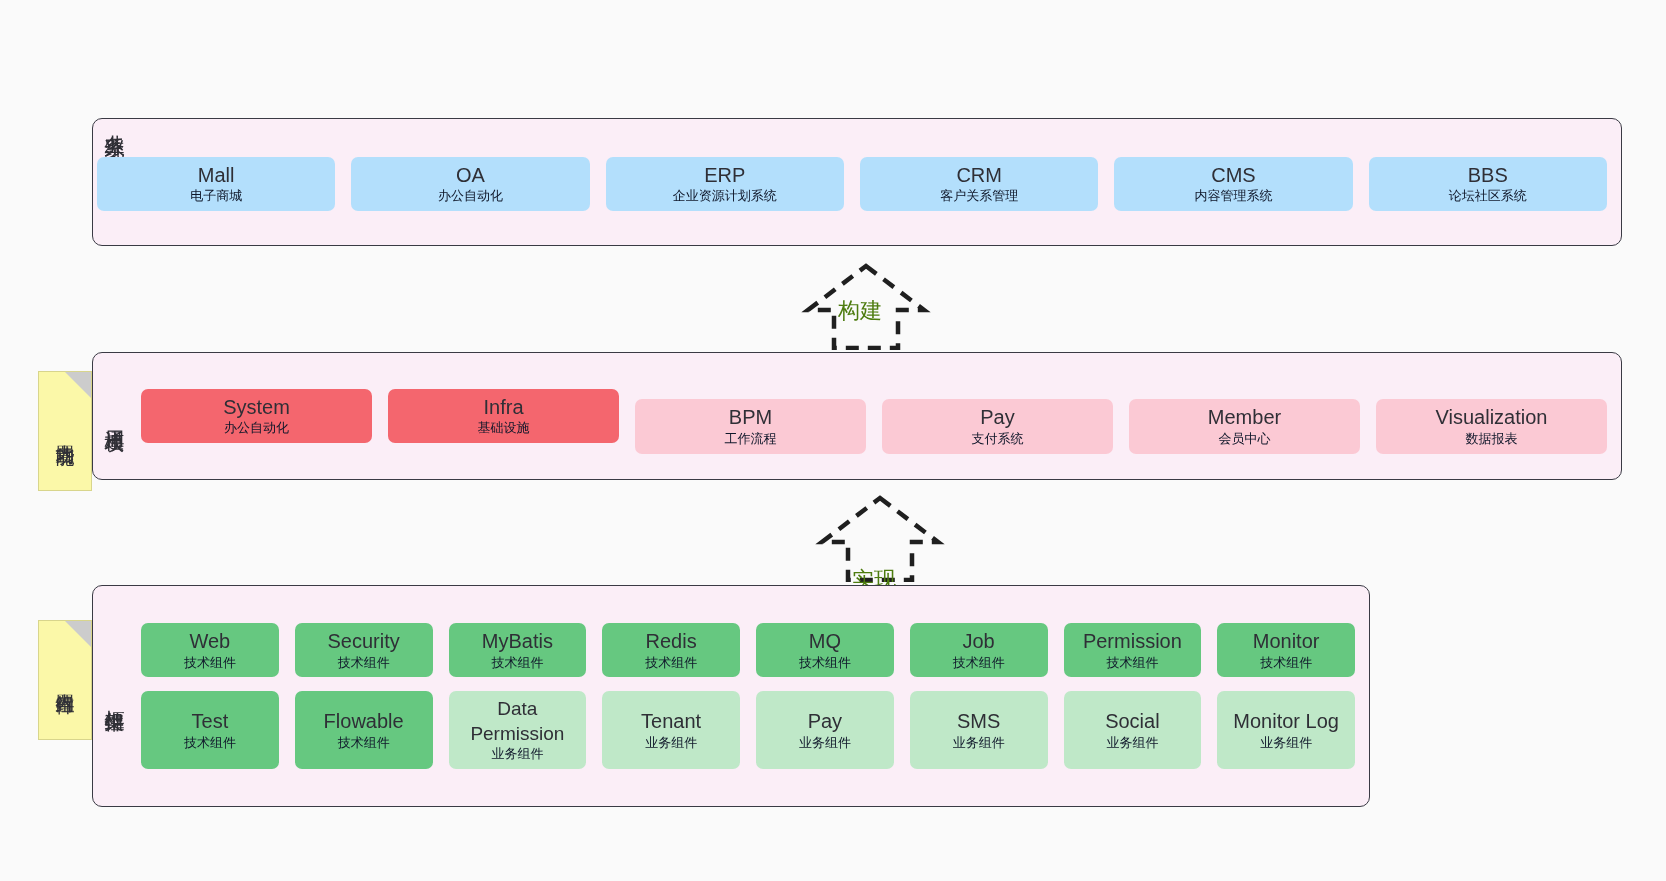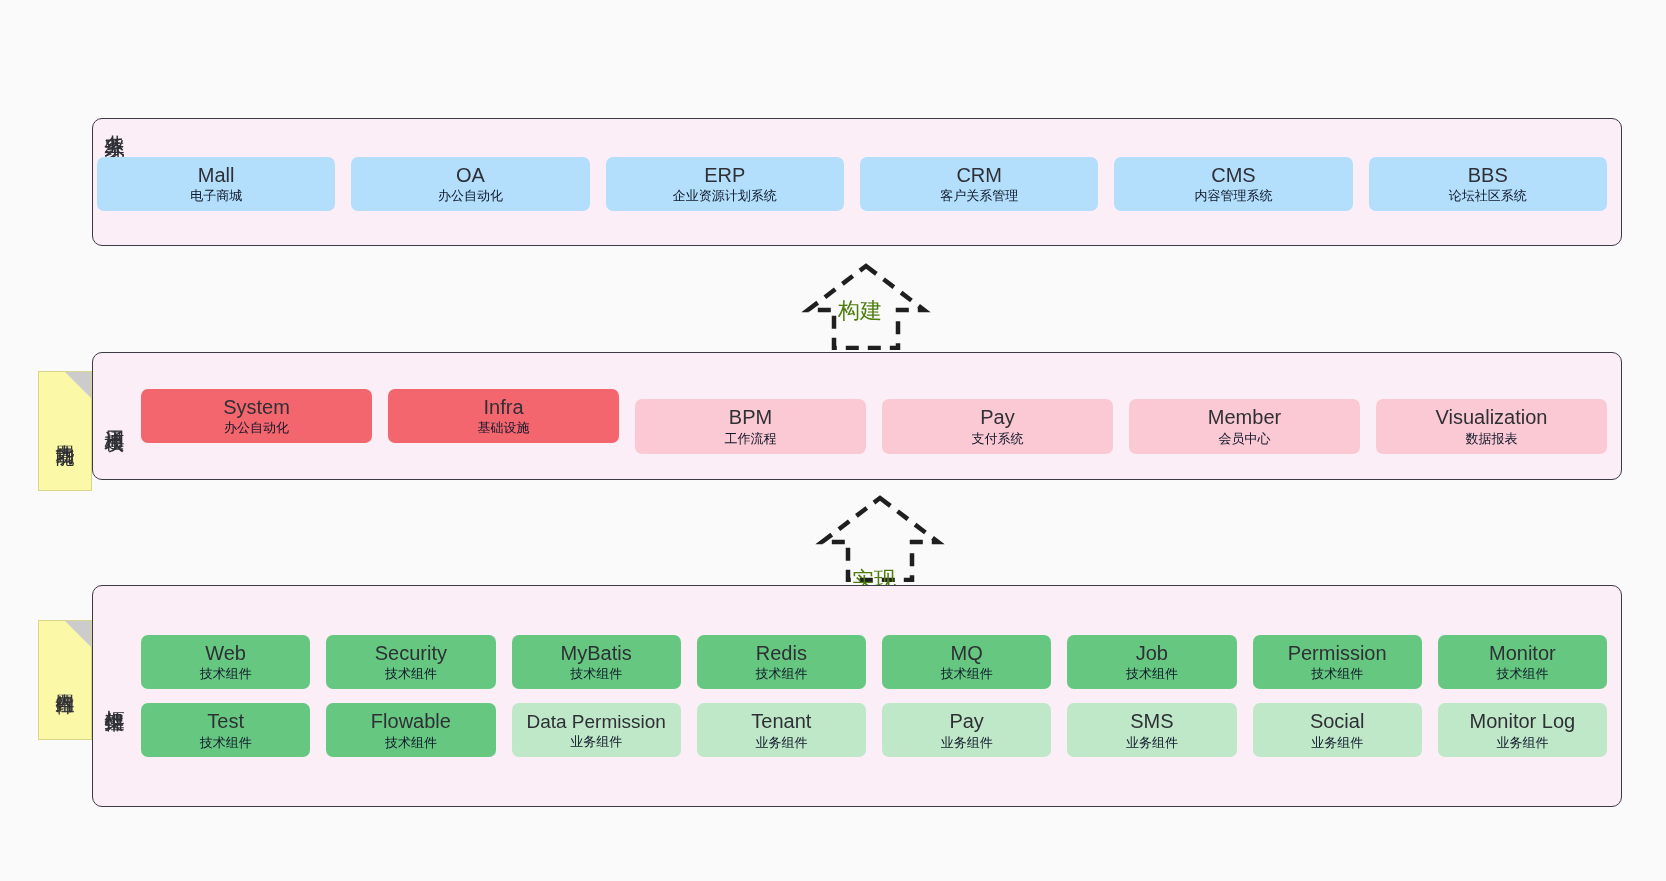--- a/index.html
+++ b/index.html
@@ -207,21 +207,21 @@
   <span>内置功能</span>
 </div>
 
 <div class="arrow" id="arrow-implement" style="left:800px; top:492px; width:160px; height:90px;">
   <svg width="160" height="90" viewBox="0 0 160 90">
     <path d="M80 6 L138 50 L112 50 L112 88 L48 88 L48 50 L22 50 Z" fill="none" stroke="#1f1f1f" stroke-width="4.5" stroke-dasharray="13,9" stroke-linejoin="miter"></path>
   </svg>
   <span class="lbl" style="left:52px; top:36px;margin-top:37px;">实现</span>
 </div>
 
-<div class="layer" id="layer-framework" style="left:92px; top:585px; width:1530px; height:222px;">
+<div class="layer" id="layer-framework" style="left:92px; top:585px; width:1278px; height:222px;">
   <div class="layer-title">框架组件</div>
   <div class="layer-body two-row">
 
     <div class="row">
       <div class="card card-green">
         <span class="en">Web</span>
         <span class="cn">技术组件</span>
       </div>
       <div class="card card-green">
         <span class="en">Security</span>

